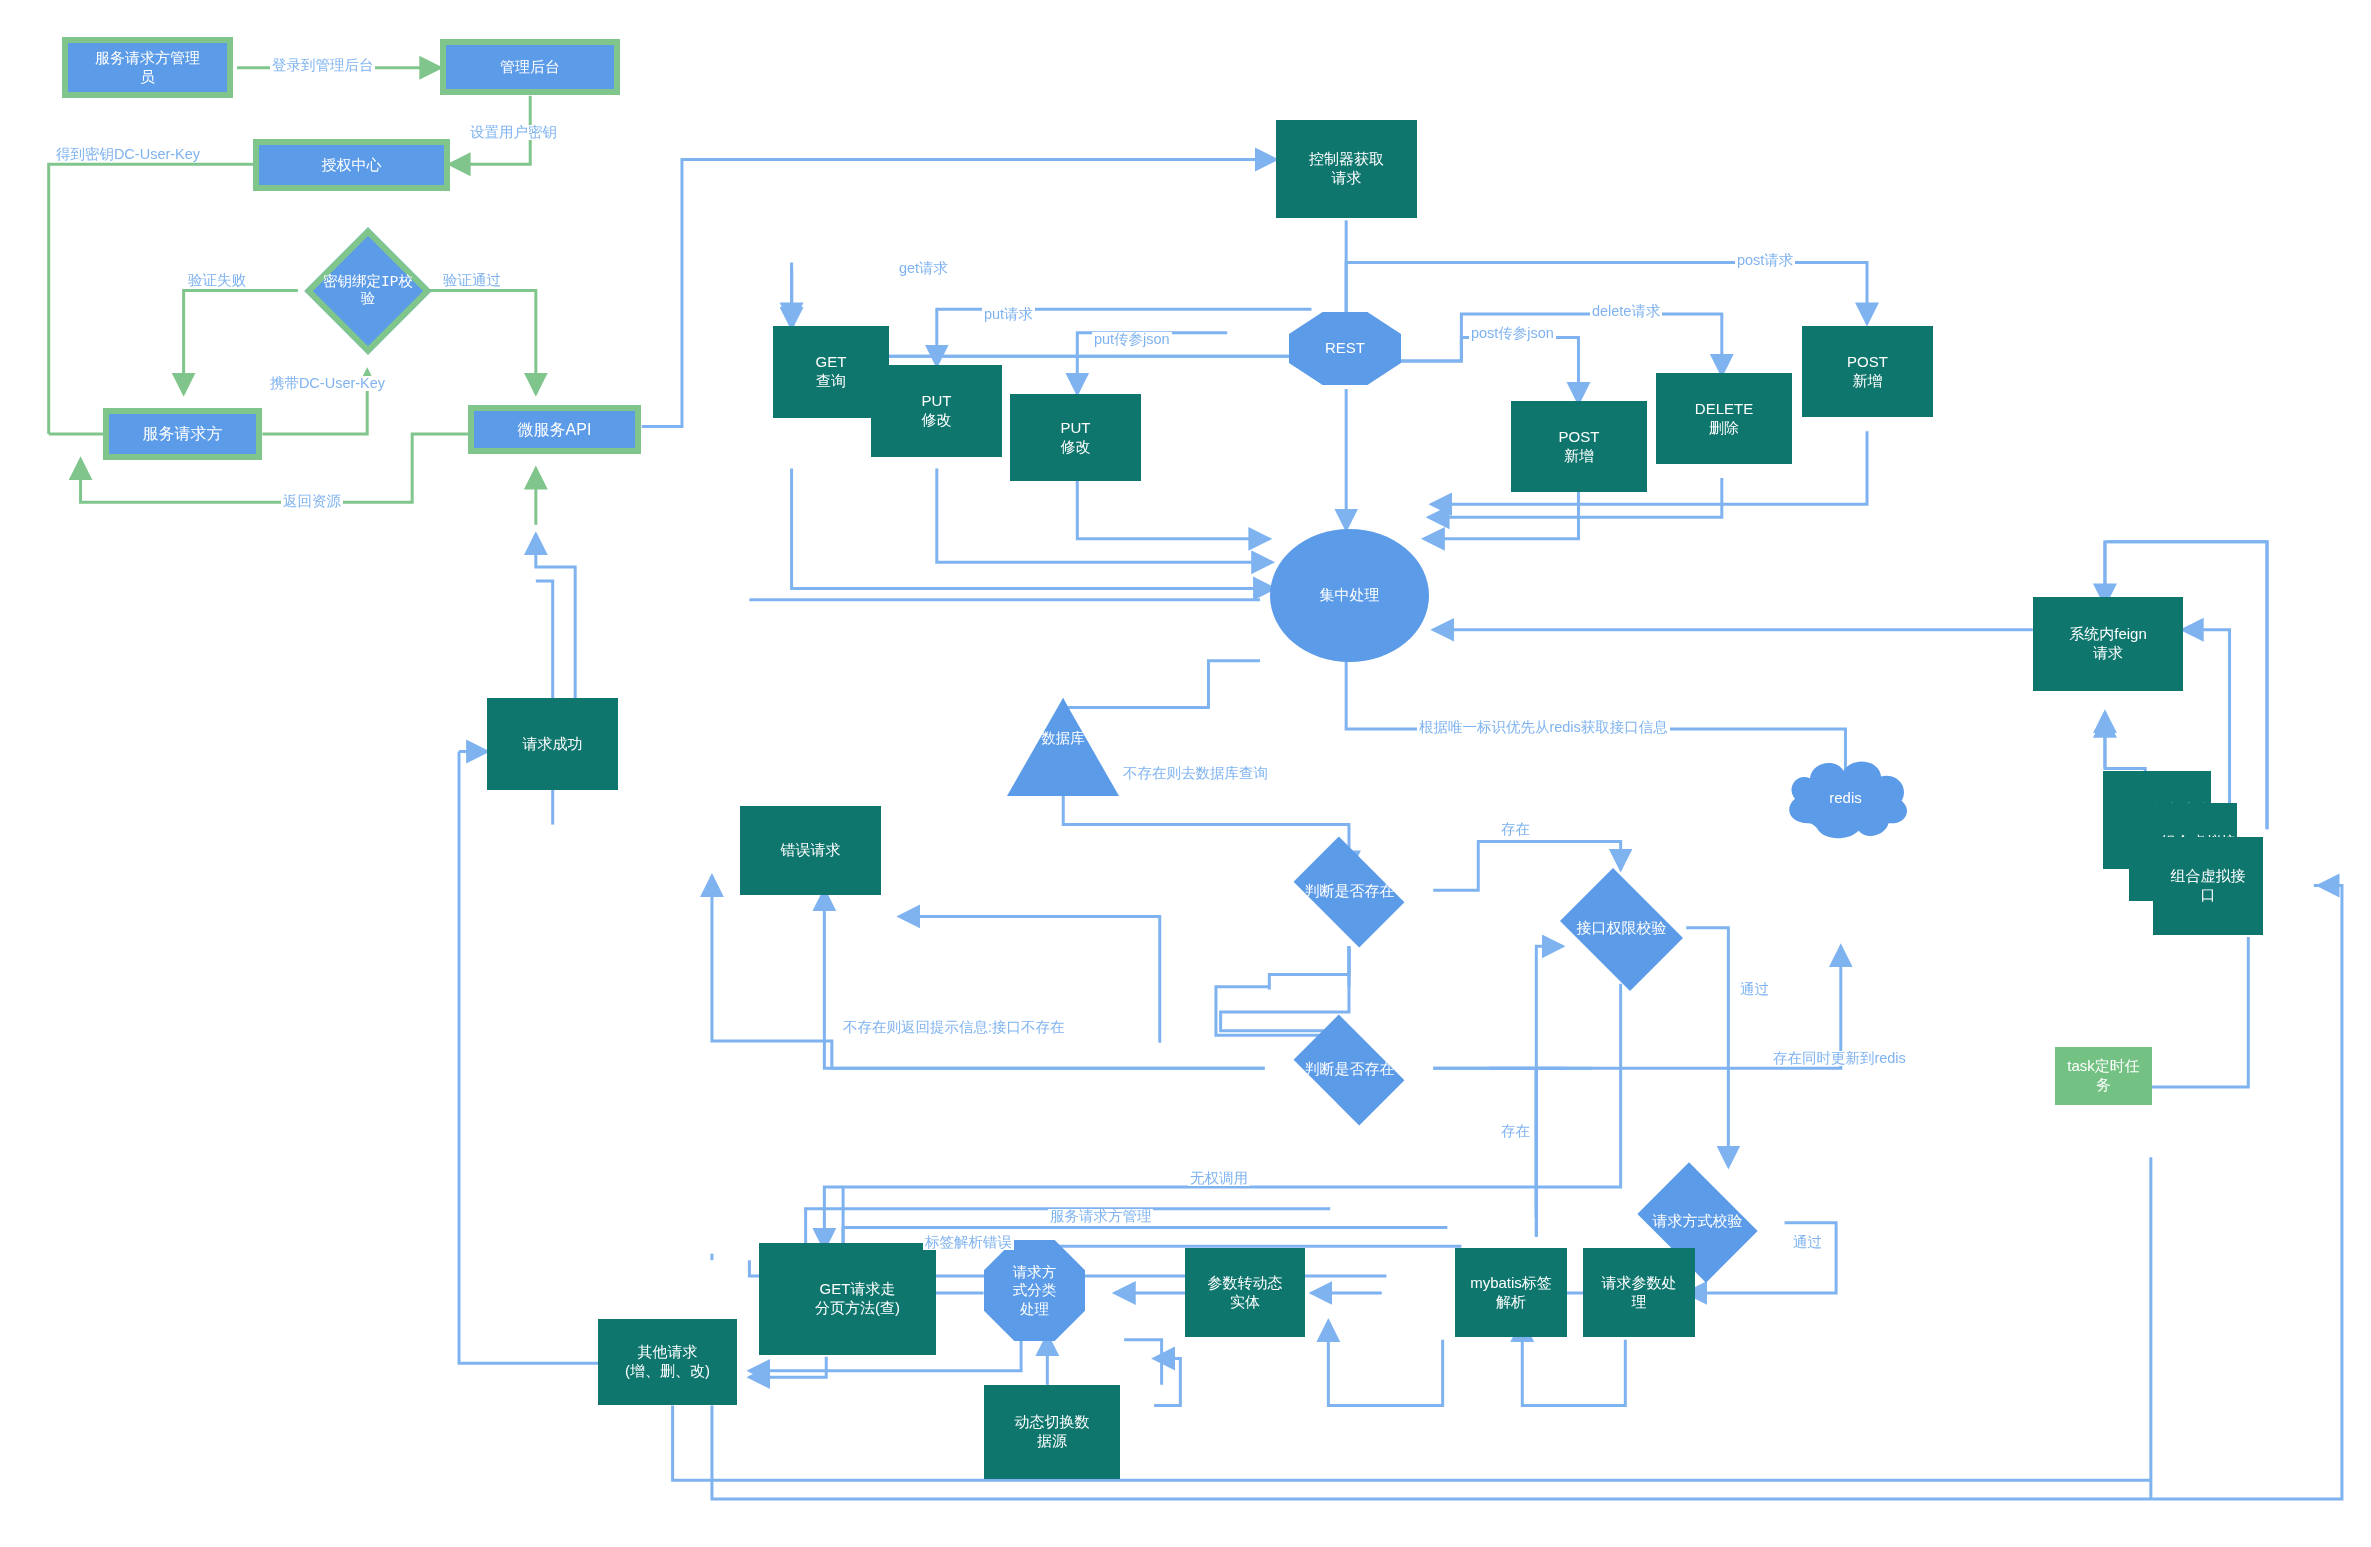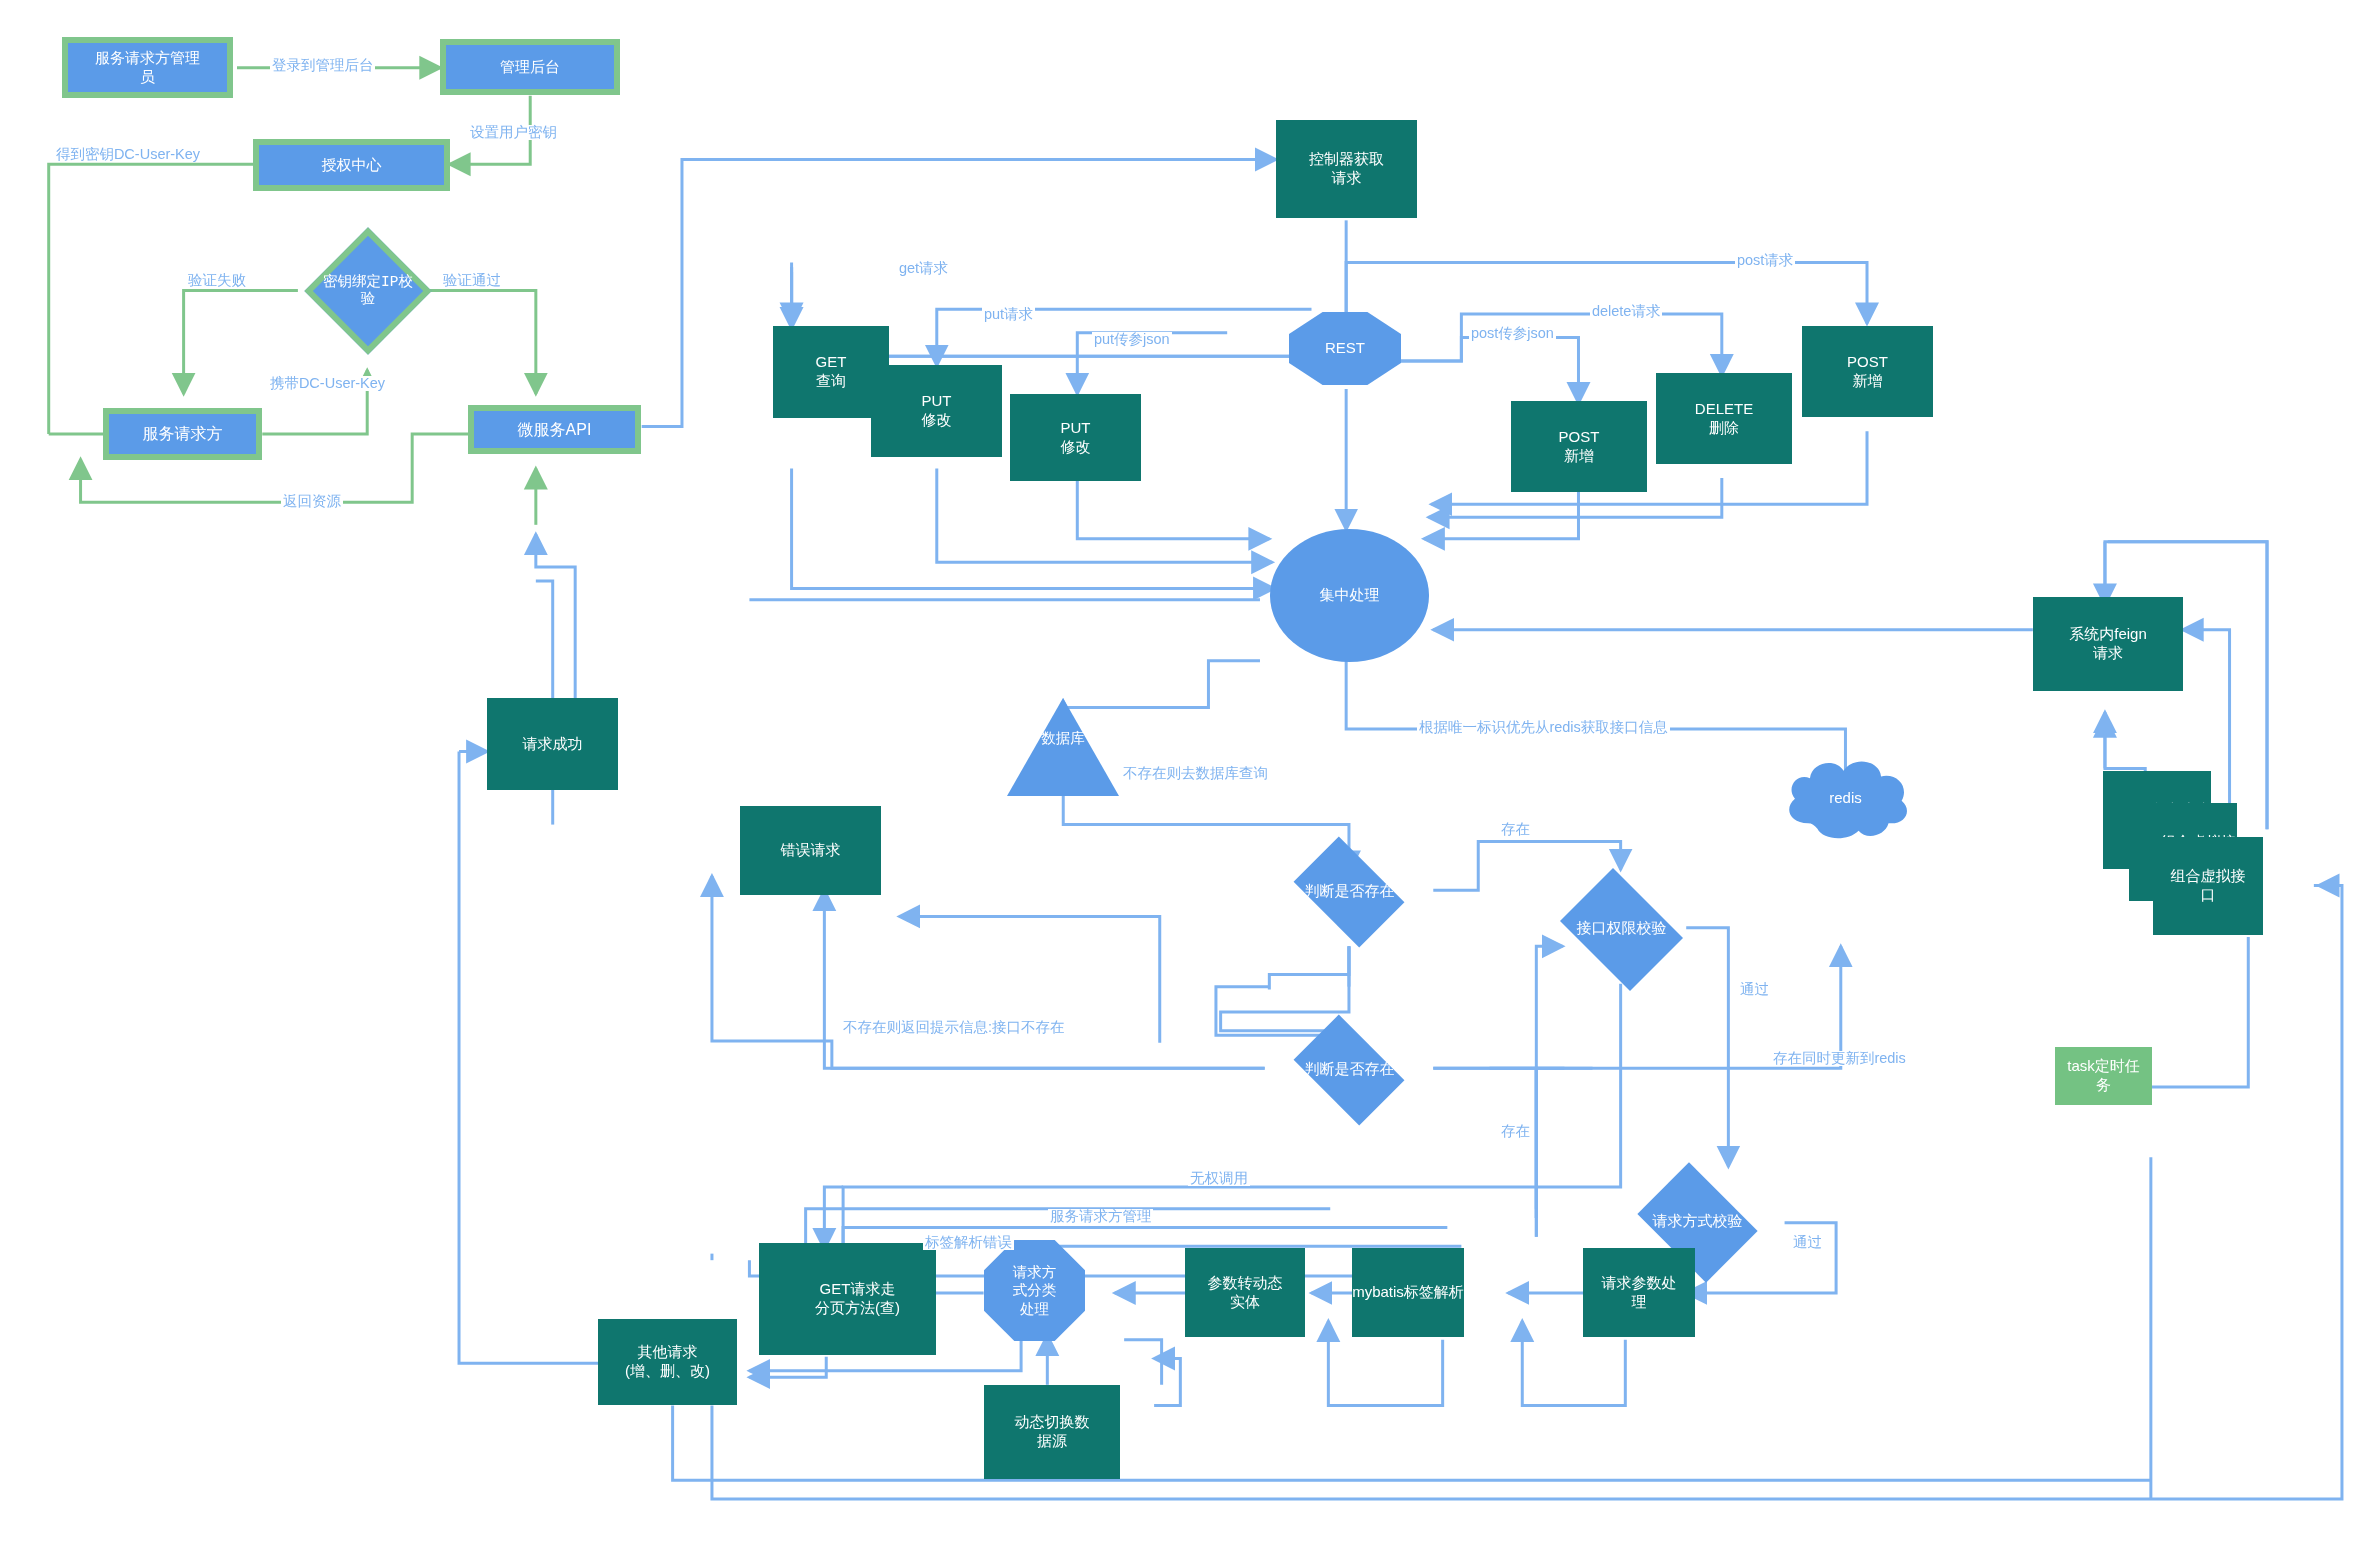--- a/index.html
+++ b/index.html
@@ -319,21 +319,21 @@
     <div class="dtxt f16">
       <span>请求方式校验</span>
     </div>
   </div>
 
   <div class="node box f16" style="left:1583px;top:1248px;width:112px;height:89px;flex-direction:column;">
     <span>请求参数处</span>
     <span>理</span>
   </div>
 
-  <div class="node box f16" style="left:1352px;top:1248px;width:112px;height:89px;flex-direction:row;">
+  <div class="node box f16" style="left:1455px;top:1248px;width:112px;height:89px;flex-direction:column;">
     <span>mybatis标签</span>
     <span>解析</span>
   </div>
 
   <div class="node box f16" style="left:1185px;top:1248px;width:120px;height:89px;flex-direction:column;">
     <span>参数转动态</span>
     <span>实体</span>
   </div>
 
   <div class="node octagon f15" style="left:984px;top:1240px;width:101px;height:101px;flex-direction:column;">

